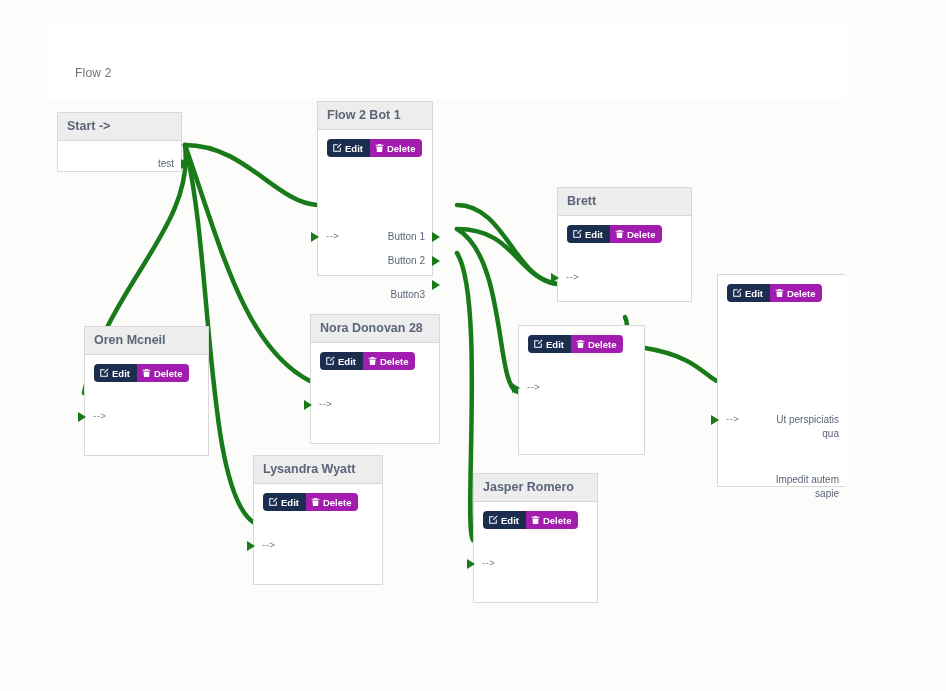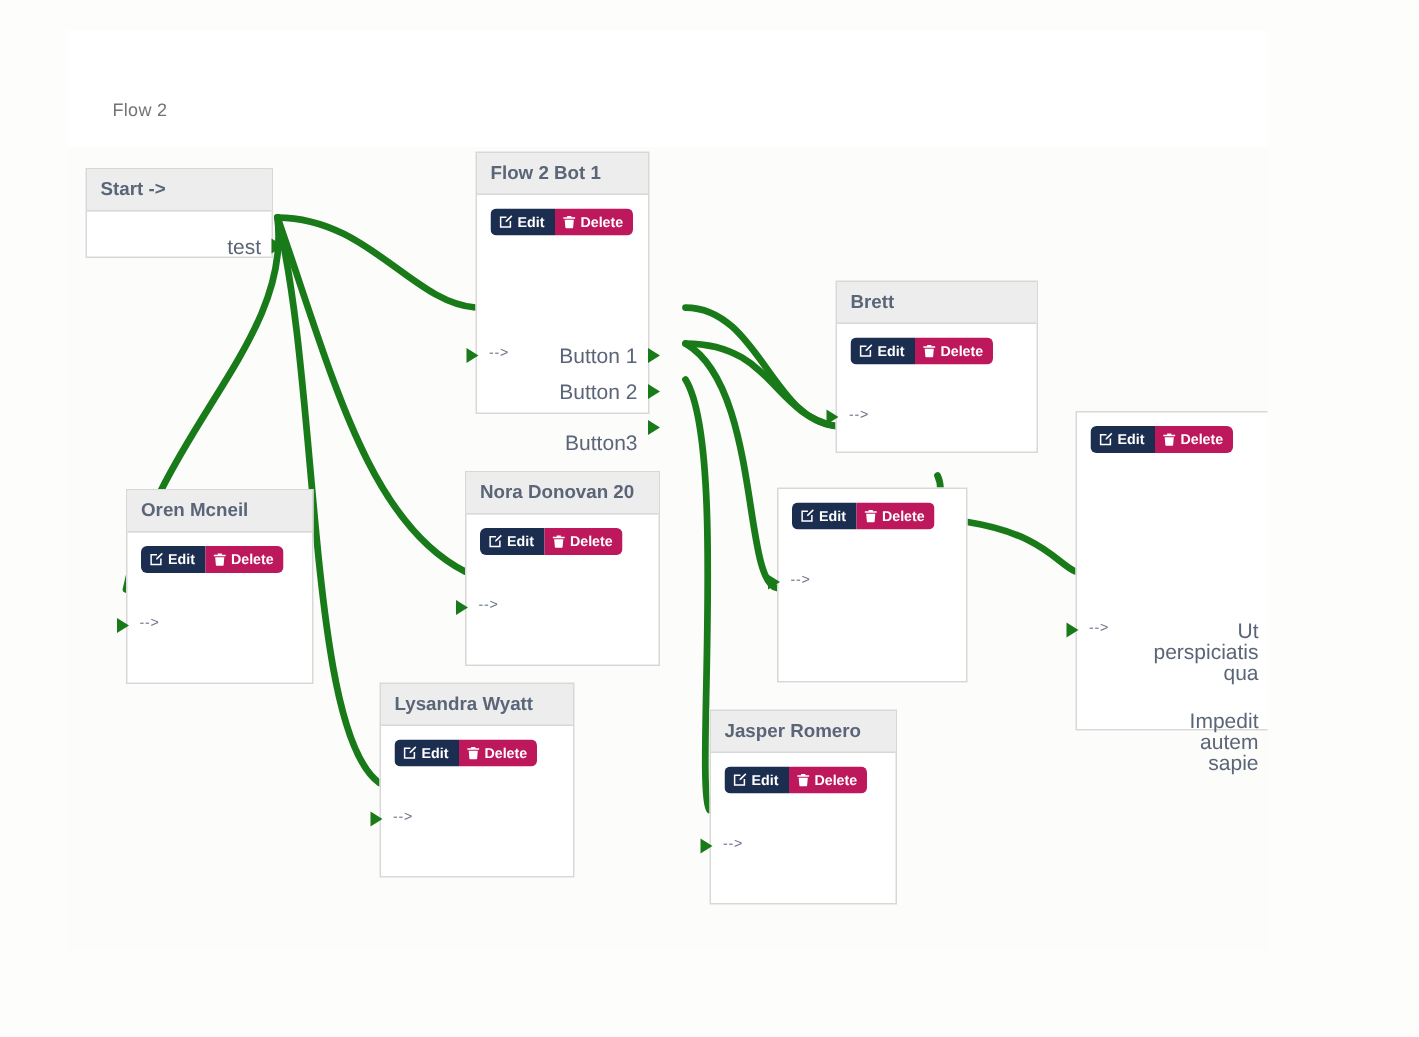--- a/index.html
+++ b/index.html
@@ -93,27 +93,27 @@
     padding: 0 7px 0 5px;
     font-size: 9.5px;
     font-weight: bold;
     color: #ffffff;
     white-space: nowrap;
     cursor: pointer;
     border: none;
     font-family: "Liberation Sans", sans-serif;
   }
   .btn-edit { background: #1c2e4f; justify-content: center; }
-  .btn-delete { background: #be185d; }
+  .btn-delete { background: #a21caf; }
   .btn svg { display: block; }
   
   .port-out {
     position: absolute;
     right: 7px;
-    font-size: 14px;
+    font-size: 10px;
     color: #5b6578;
     text-align: right;
     white-space: nowrap;
     line-height: 14px;
   }
   .port-out.wrapped { white-space: normal; width: 72px; }
   .port-in {
     position: absolute;
     left: 8px;
     font-size: 9.5px;
@@ -278,21 +278,21 @@
                 </svg>
               </span>
               <span>Delete</span>
             </button>
           </div>
           <div class="port-in" style="top: 55px;">--&gt;</div>
           <div class="in-arrow" style="top: 57px;"></div>
         </div>
       </div>
       <div class="node" style="left: 265px; top: 216px; width: 130px; height: 130px;">
-        <div class="node-header">Nora Donovan 20</div>
+        <div class="node-header">Nora Donovan 28</div>
         <div class="node-body">
           <div class="btn-row">
             <button class="btn btn-edit">
               <span>
                 <svg width="10" height="10" viewBox="0 0 16 16" fill="#fff">
                   <path d="M2 2h7v1.6H3.6v8.8h8.8V7H14v7H2V2z"></path>
                   <path d="M14.2.9 15.3 2 9.6 7.7 7.9 8.2l.5-1.7L14.2.9z"></path>
                 </svg>
               </span>
               <span>Edit</span>

